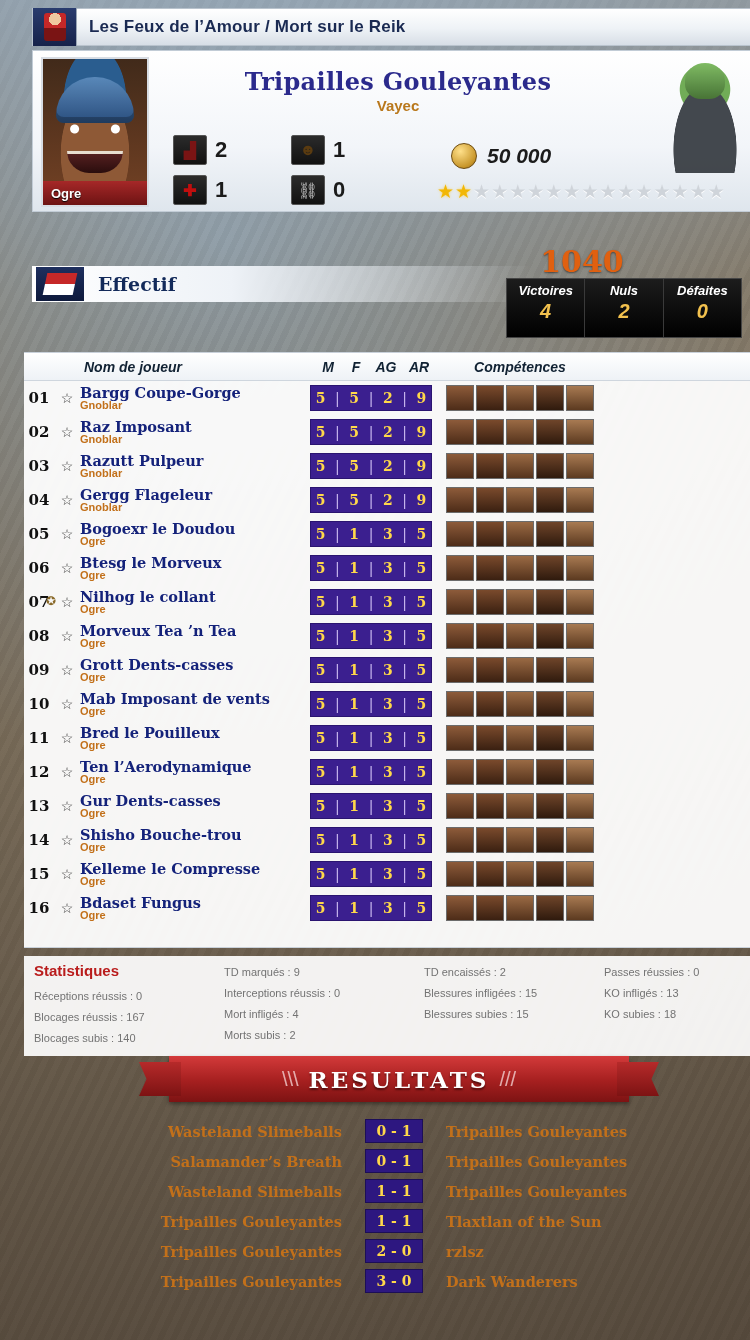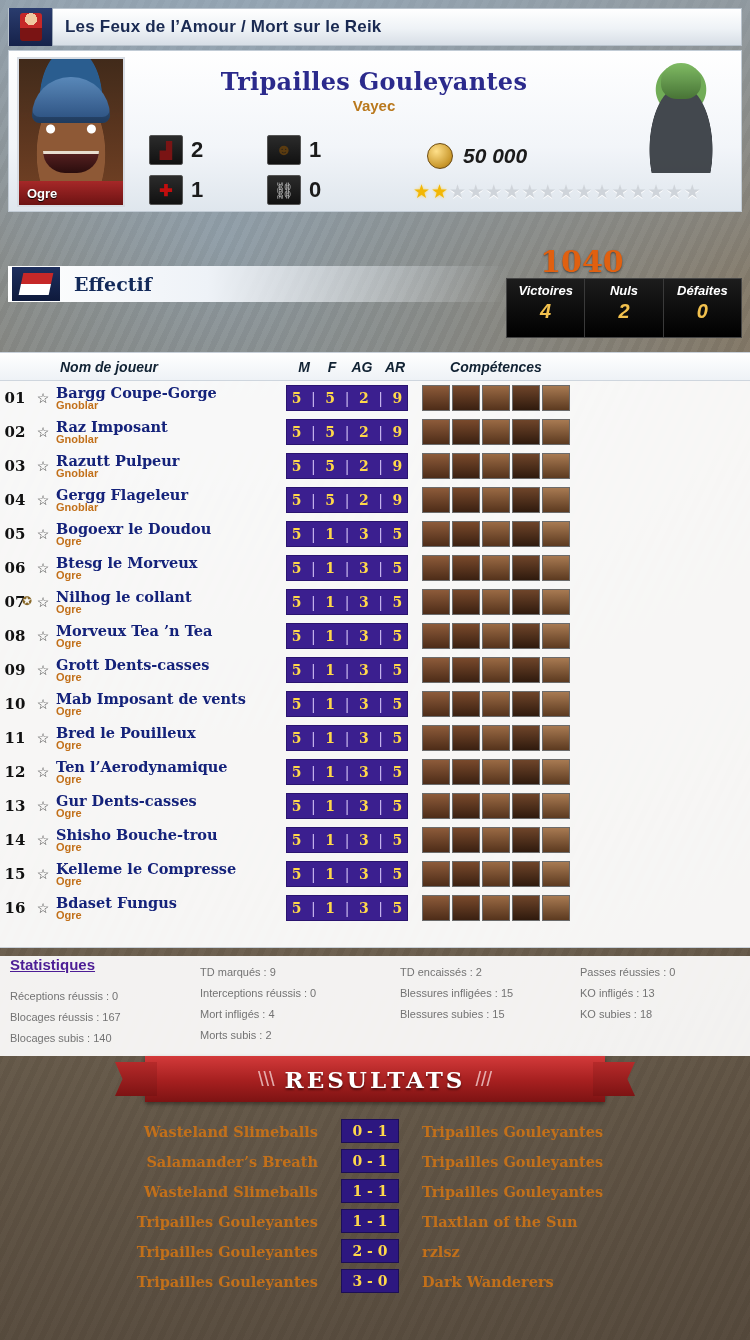--- a/index.html
+++ b/index.html
@@ -11,21 +11,21 @@
     overflow: hidden;
   }
   
   .bg {
     position: absolute; inset: 0;
     background:
       linear-gradient(180deg, rgba(150,170,190,.65) 0%, rgba(120,110,95,.35) 22%, rgba(95,80,62,.45) 55%, rgba(80,68,55,.6) 100%),
       repeating-linear-gradient(115deg, rgba(0,0,0,.05) 0 6px, rgba(255,255,255,.03) 6px 12px),
       radial-gradient(circle at 30% 18%, #9bb4c8 0%, #8a7f6c 45%, #5d5143 100%);
   }
-  .page { position: absolute; inset: 0; }
+  .page { position: absolute; inset: 0; margin-left: 24px; }
 
   
   .topbar {
     position: absolute; left: 8px; top: 8px; width: 734px; height: 38px;
     background: linear-gradient(180deg,#ffffff 0%,#eef2f6 55%,#d7dee6 100%);
     border: 1px solid #b9c3cd;
     display: flex; align-items: center;
   }
   .topbar-emblem {
     width: 44px; height: 38px; background: linear-gradient(180deg,#2a3c6e,#16224a);
@@ -242,21 +242,21 @@
   .sk.c{ background: linear-gradient(180deg,#9a6a44,#55331c); }
   .sk.d{ background: linear-gradient(180deg,#6f452a,#2f1a0d); }
   .sk.e{ background: linear-gradient(180deg,#a87a52,#5c3a20); }
 
   
   .stats{
     position:absolute; left:0; top:956px; width:750px; height:100px;
     background: rgba(255,255,255,.92);
   }
   .stats h3{
-    position:absolute; left:10px; top:0; font-size:15px; color:#4c1d95; font-weight:bold;text-decoration:underline;
+    position:absolute; left:10px; top:6px; font-size:15px; color:#b91c1c; font-weight:bold;
   }
   .stats .col{ position:absolute; font-size:11px; color:#737373; line-height:21px; }
   .c1{ left:10px; top:30px; }
   .c2{ left:200px; top:6px; }
   .c3{ left:400px; top:6px; }
   .c4{ left:580px; top:6px; }
 
   
   .results{
     position:absolute; left:0; top:1056px; width:750px; height:284px;

